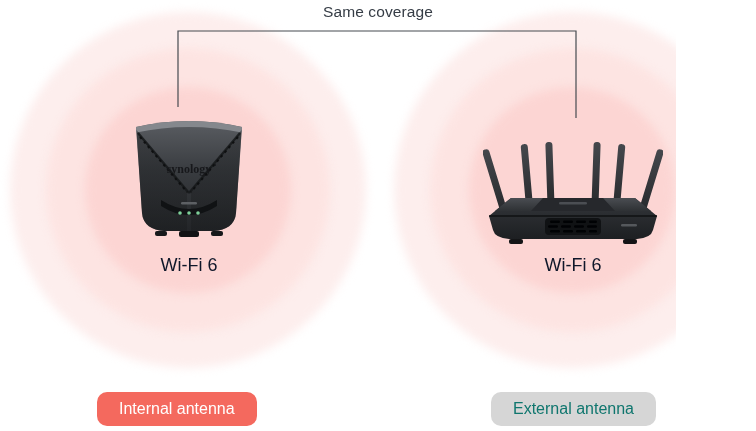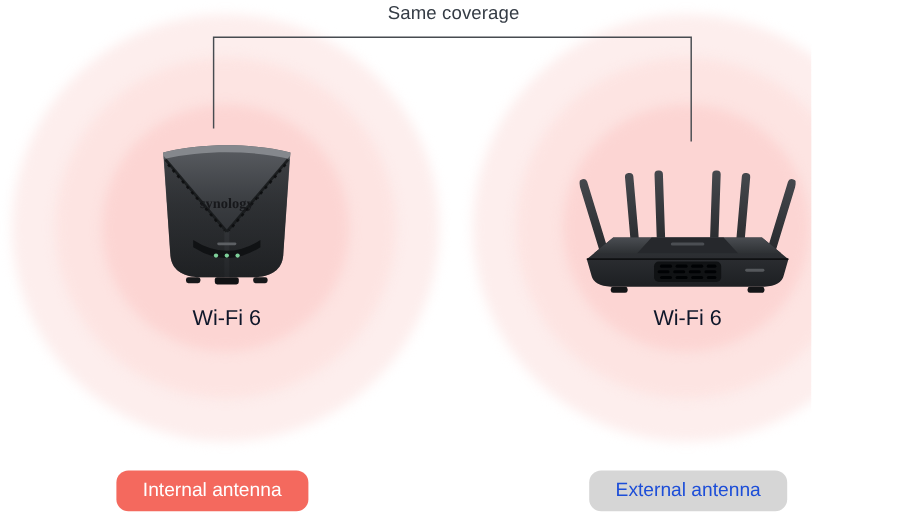--- a/index.html
+++ b/index.html
@@ -38,21 +38,21 @@
     font-size:18px;color:#0f172a;
   }
   .wifi-label.left{left:128px;width:122px;}
   .wifi-label.right{left:483px;width:180px;}
 
   .badge{
     position:absolute;top:392px;height:34px;line-height:34px;
     border-radius:10px;font-size:16px;padding:0 22px;white-space:nowrap;
   }
   .badge.internal{left:97px;background:#f4695e;color:#ffffff;}
-  .badge.external{left:491px;background:#d6d6d6;color:#1d4ed8;}
+  .badge.external{left:491px;background:#d6d6d6;color:#0f766e;}
 </style>
 </head>
 <body>
 
 <div class="scene">
 
   <div class="left-rings">
     <div class="ring outer"></div>
     <div class="ring middle"></div>
     <div class="ring inner"></div>

